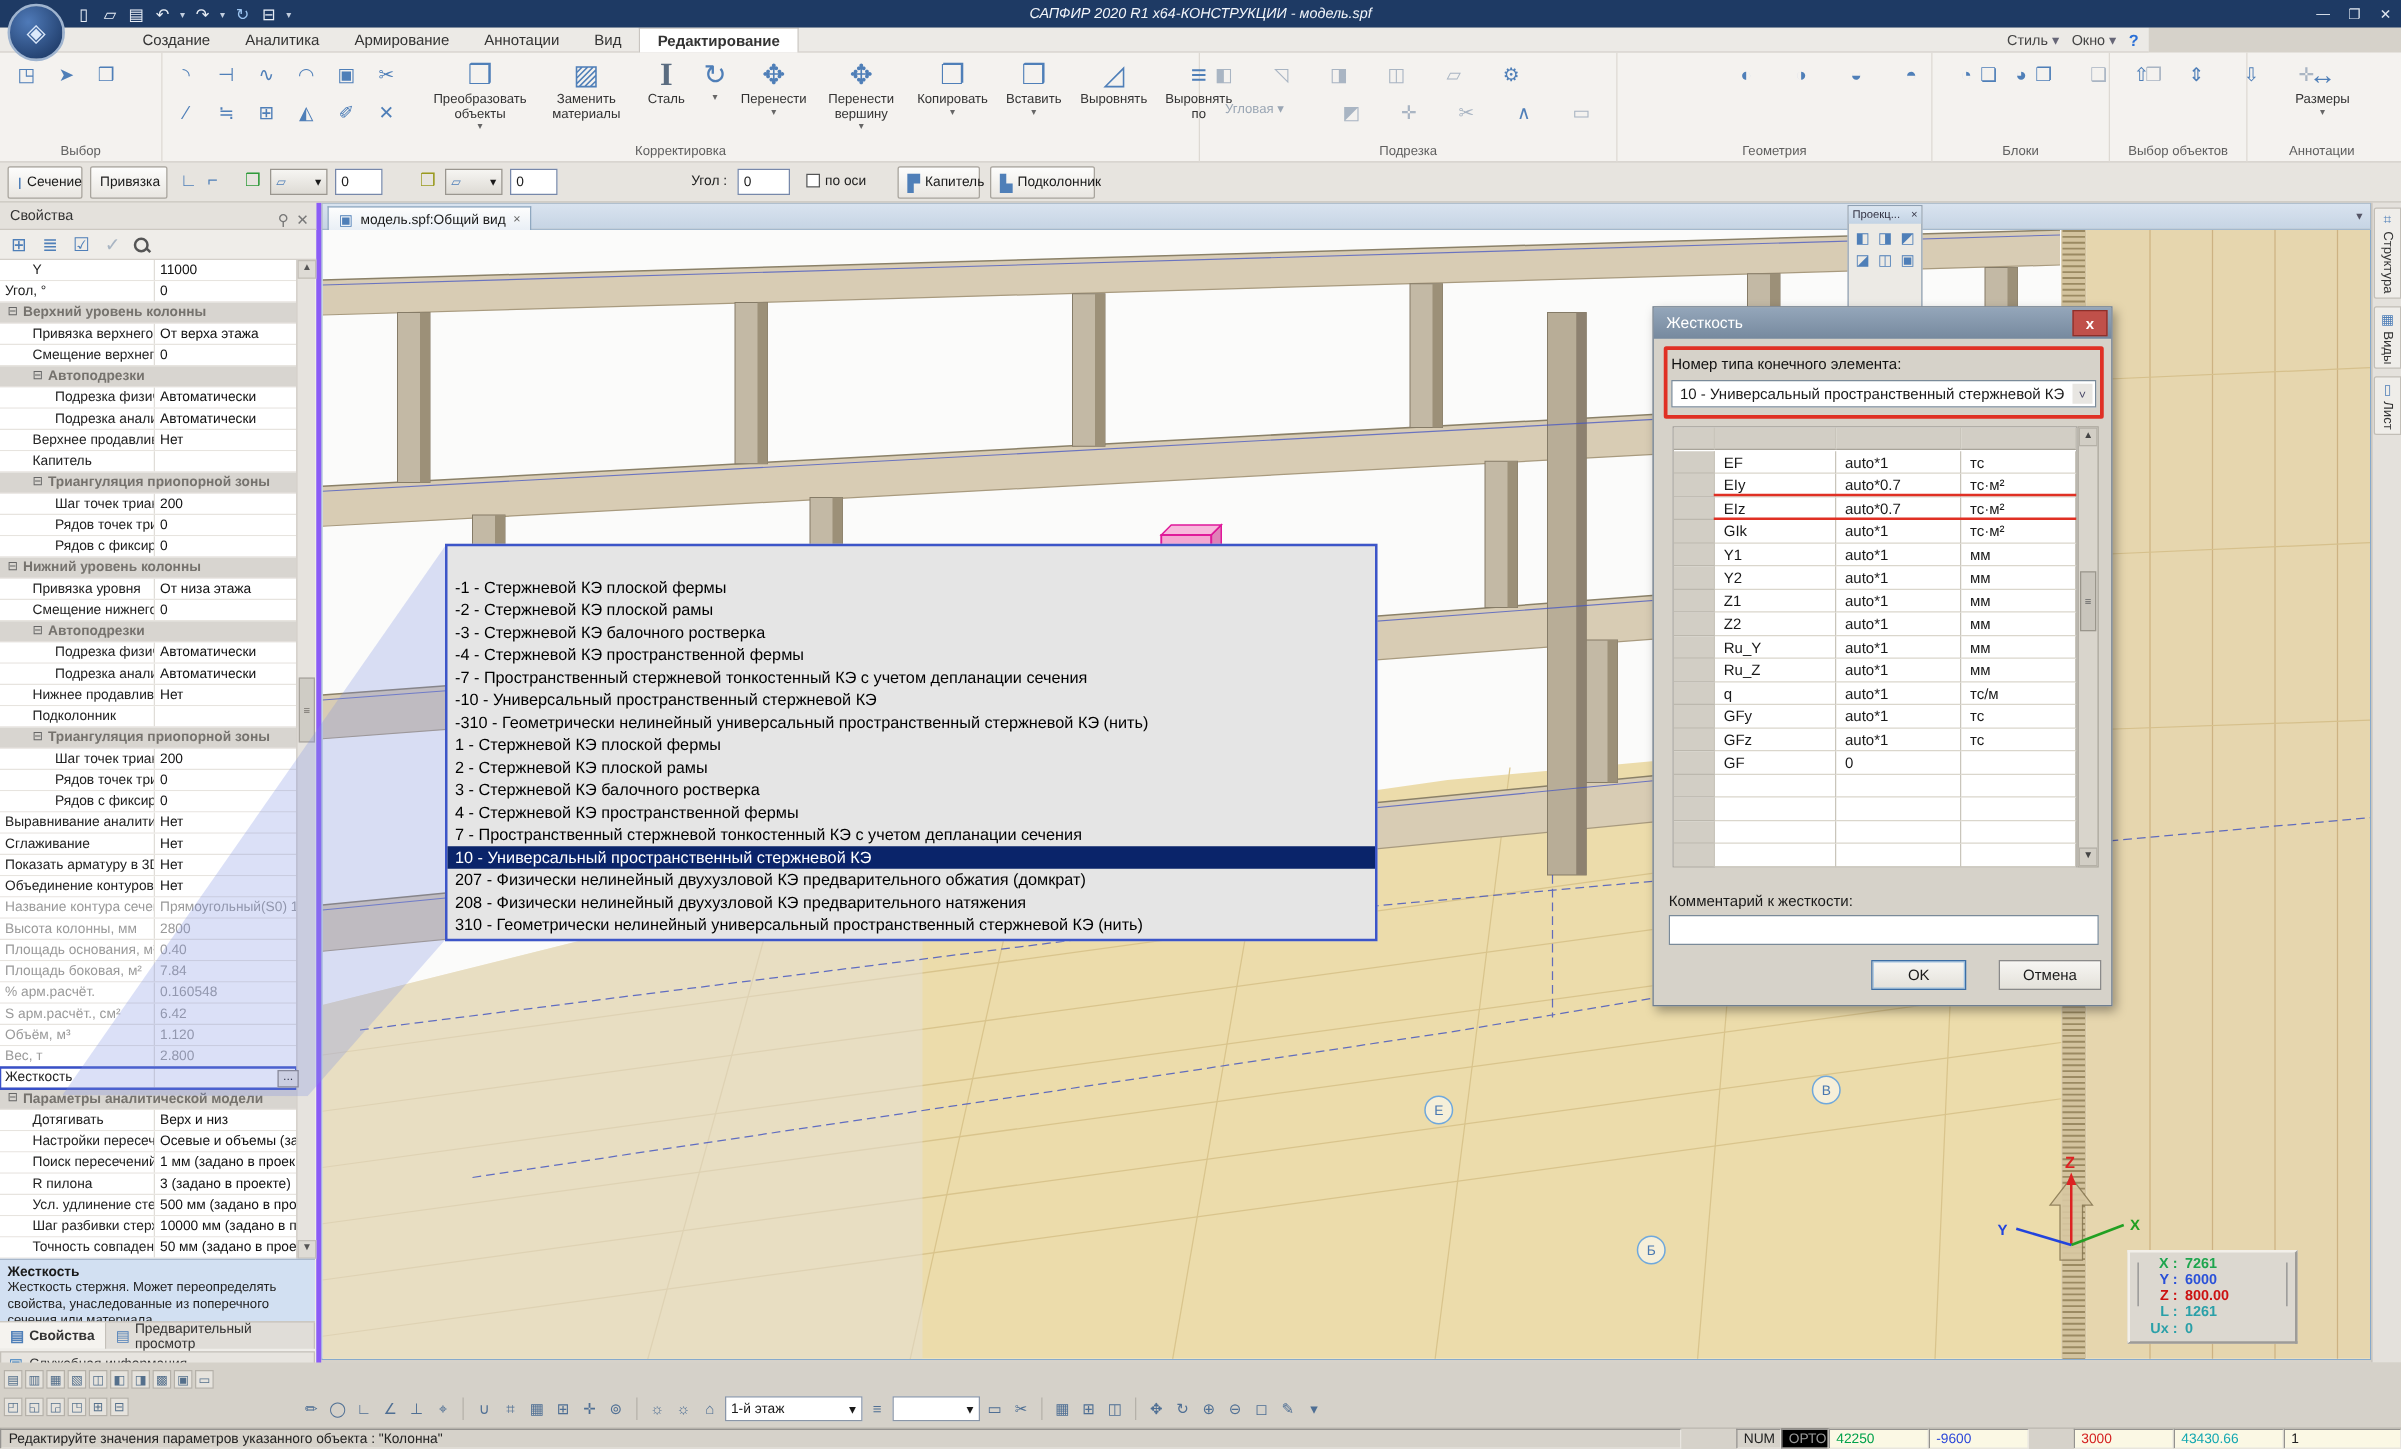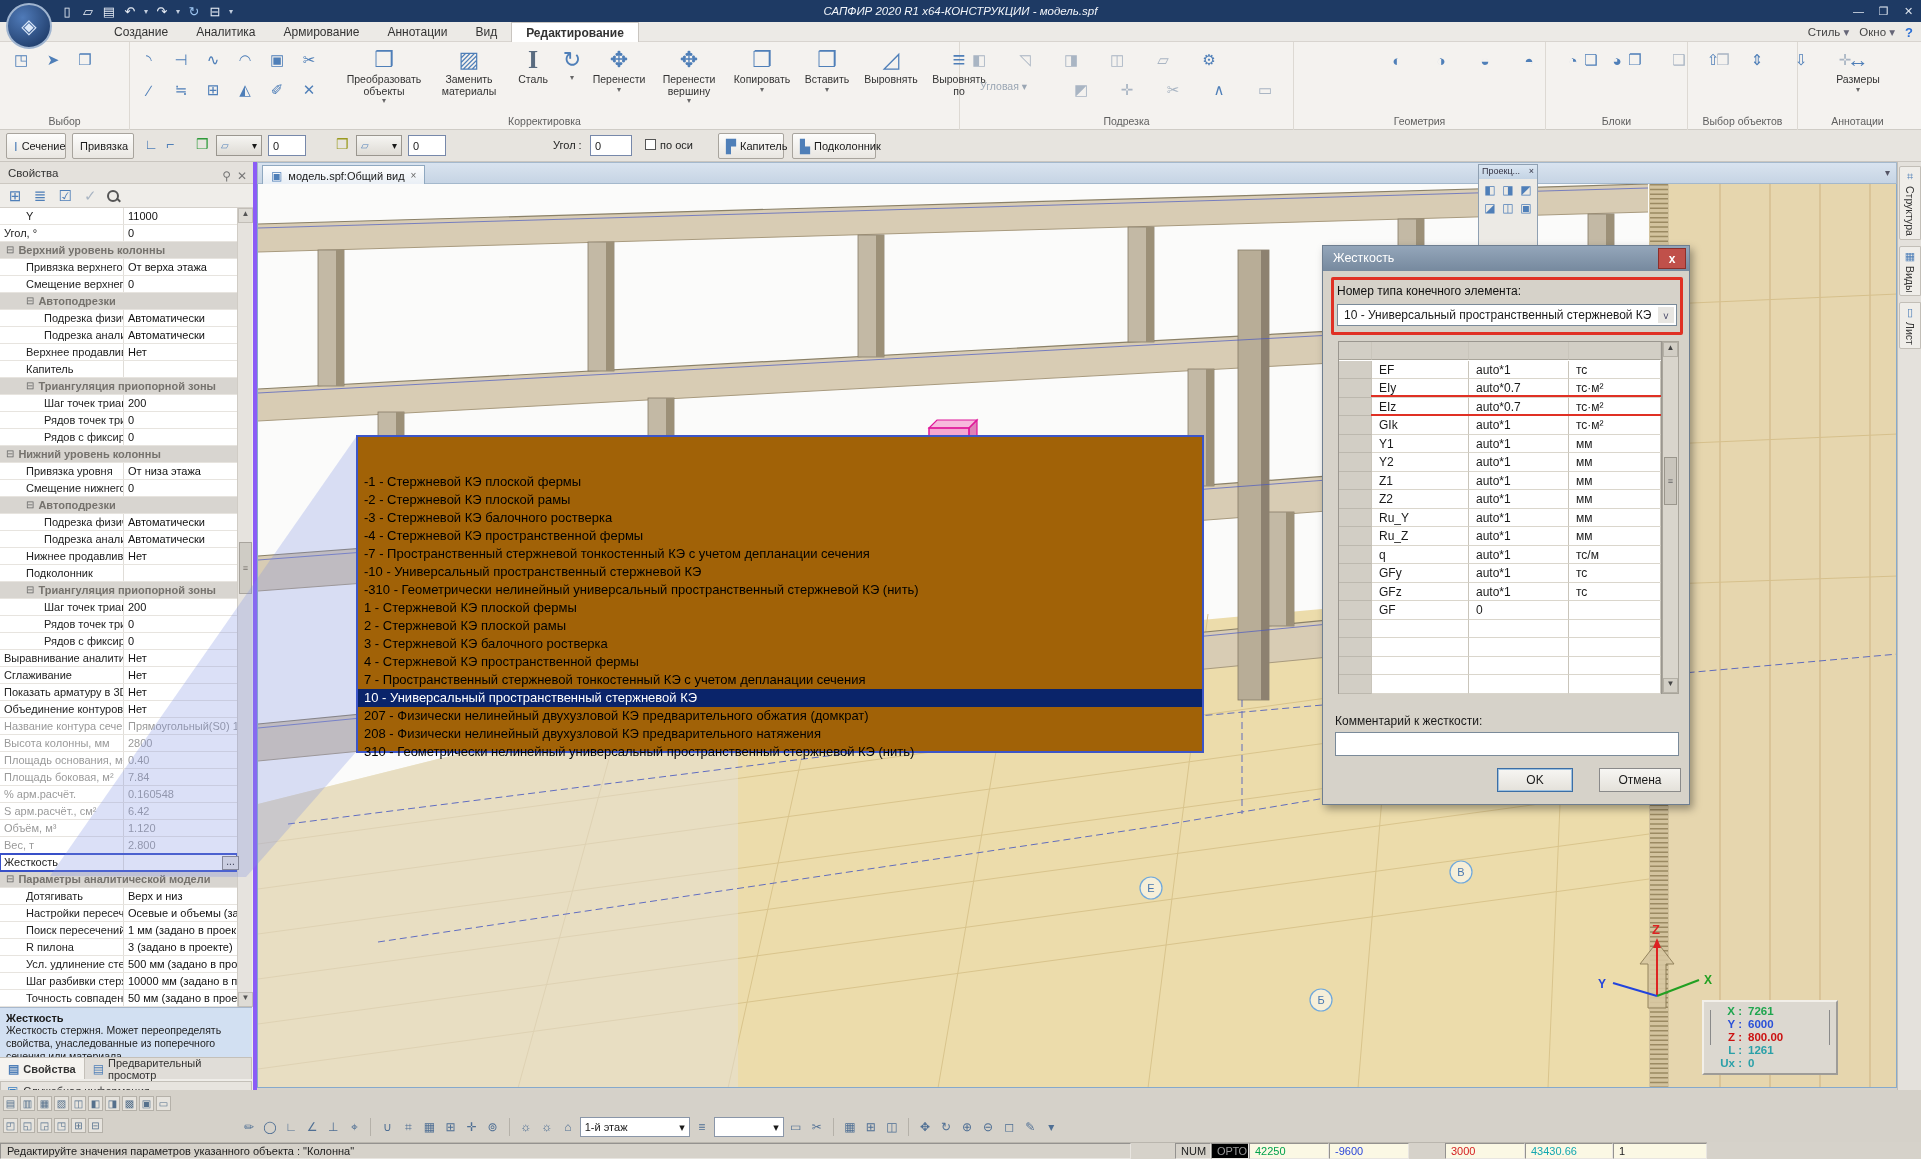--- a/index.html
+++ b/index.html
@@ -18,21 +18,21 @@
   .win-title { position:absolute; left:0; right:0; top:0; height:22px; text-align:center; line-height:22px;
     font-size:11.5px; color:#f2f5fa; pointer-events:none;font-style:italic;}
   .winbtns { position:absolute; right:0; top:0; height:22px; display:flex;}
   .winbtn { width:25px; height:22px; display:flex; align-items:center; justify-content:center;
     color:#dfe6ef; font-size:11px;}
   .logo { position:absolute; left:6px; top:3px; width:46px; height:46px; border-radius:50%; z-index:30;
     background:radial-gradient(circle at 35% 30%, #4f7ab8, #16305a); border:2px solid #9fb4cf;
     display:flex; align-items:center; justify-content:center; color:#dce9fa; font-size:20px;}
 
   
-  .tabrow { left:0; top:22px; width:1921px; height:20px; background:#eceae6; border-bottom:1px solid #d8d4cf; z-index:19;}
+  .tabrow { left:0; top:22px; width:1719px; height:20px; background:#eceae6; border-bottom:1px solid #d8d4cf; z-index:19;}
   .tabs { position:absolute; left:100px; top:0; height:20px; display:flex;}
   .mtab { padding:0 14px; height:20px; line-height:20px; font-size:12px; color:#333; }
   .mtab.active { background:#fff; border:1px solid #c9c5c0; border-bottom:none; font-weight:bold;}
   .tabrow-right { position:absolute; right:8px; top:0; height:20px; display:flex; gap:10px; align-items:center; font-size:11.5px; color:#444;}
   .tabrow-right .dd { color:#667;}
   .helpq { color:#2a6fd6; font-weight:bold; font-size:13px;}
 
   
   .ribbon { left:0; top:42px; width:1921px; height:88px; background:#f4f2ef; border-bottom:1px solid #cfccc6; display:flex; z-index:18;}
   .rgroup { position:relative; height:88px; border-right:1px solid #ddd9d3; }
@@ -129,21 +129,21 @@
   
   .rightstrip { left:1897px; top:162px; width:24px; height:928px; background:#e4e1dc; border-left:1px solid #c2beb7; z-index:6;}
   .vtabv { position:relative; width:22px; margin:4px 0 6px 1px; background:#efede9; border:1px solid #c2beb7; border-radius:2px 0 0 2px;
     display:flex; flex-direction:column; align-items:center; padding:3px 0; gap:3px;}
   .vtabv .vlbl { writing-mode:vertical-rl; font-size:10.5px; color:#333;}
   .vtabv .tic { font-size:11px; color:#4f7fb8;}
 
   
   .cone { left:0; top:0; width:1921px; height:1159px; background:rgba(126,144,226,0.28); z-index:40; pointer-events:none;
     clip-path:polygon(50px 876px, 356px 437px, 356px 752px, 246px 877px);}
-  .felist { left:356px; top:435px; width:848px; height:318px; background:#a16207; border:2px solid #3c55c8; z-index:50; padding-top:36px;}
+  .felist { left:356px; top:435px; width:746px; height:318px; background:#e5e5e5; border:2px solid #3c55c8; z-index:50; padding-top:24px;}
   .fe-item { height:18px; line-height:18px; font-size:13px; padding-left:6px; white-space:nowrap; overflow:hidden; color:#000;}
   .fe-item.selected { background:#0a246a; color:#fff;}
 
   
   .dlg { left:1322px; top:245px; width:368px; height:560px; background:#d6d2c9; border:1px solid #6e7e90; z-index:60;
     box-shadow:3px 4px 8px rgba(0,0,0,0.35);}
   .dlg-title { position:absolute; left:0; top:0; width:100%; height:25px; background:linear-gradient(#94a6ba,#76899e);
     color:#fff; font-size:12.5px; line-height:25px; padding-left:10px;}
   .dlg-close { position:absolute; right:3px; top:2px; width:28px; height:21px; background:#c0504a; border:1px solid #8c2f2a;
     color:#fff; font-weight:bold; text-align:center; line-height:20px; font-size:12px;}
@@ -174,21 +174,21 @@
 
   
   .bottombar { left:0; top:1090px; width:1921px; height:52px; background:#d5d1c9; z-index:15;}
   .minirow { position:absolute; display:flex; gap:2px;}
   .minirow .ic { width:15px; height:15px; font-size:10px; background:#e6e3dd; border:1px solid #b5b1a9; color:#55708c;}
   .btool { position:absolute; left:240px; top:26px; height:22px; display:flex; align-items:center; gap:3px;}
   .btool .ic { width:18px; height:18px; font-size:12px; color:#4f6f94;}
   .bsep { width:1px; height:18px; background:#b5b1a9; margin:0 4px;}
   .bcombo { height:20px; background:#fff; border:1px solid #8a96a8; display:flex; align-items:center; justify-content:space-between;
     font-size:11px; padding:0 4px;}
-  .statusbar { left:0; top:1142px; width:1707px; height:17px; background:#d6d2ca; border-top:1px solid #bab6ae; display:flex; z-index:16;gap:44px;}
+  .statusbar { left:0; top:1142px; width:1921px; height:17px; background:#d6d2ca; border-top:1px solid #bab6ae; display:flex; z-index:16;gap:44px;}
   .smsg { flex:1; border:1px inset #e8e5e0; padding-left:6px; line-height:15px; font-size:11px; color:#222;}
   .scell { border:1px inset #e8e5e0; background:#fbf8e4; text-align:left; padding:0 5px; line-height:15px; font-size:11px; white-space:nowrap;}
 </style>
 </head>
 <body>
 
 <div class="app">
 
   <div class="abs titlebar">
     <div class="qat">

